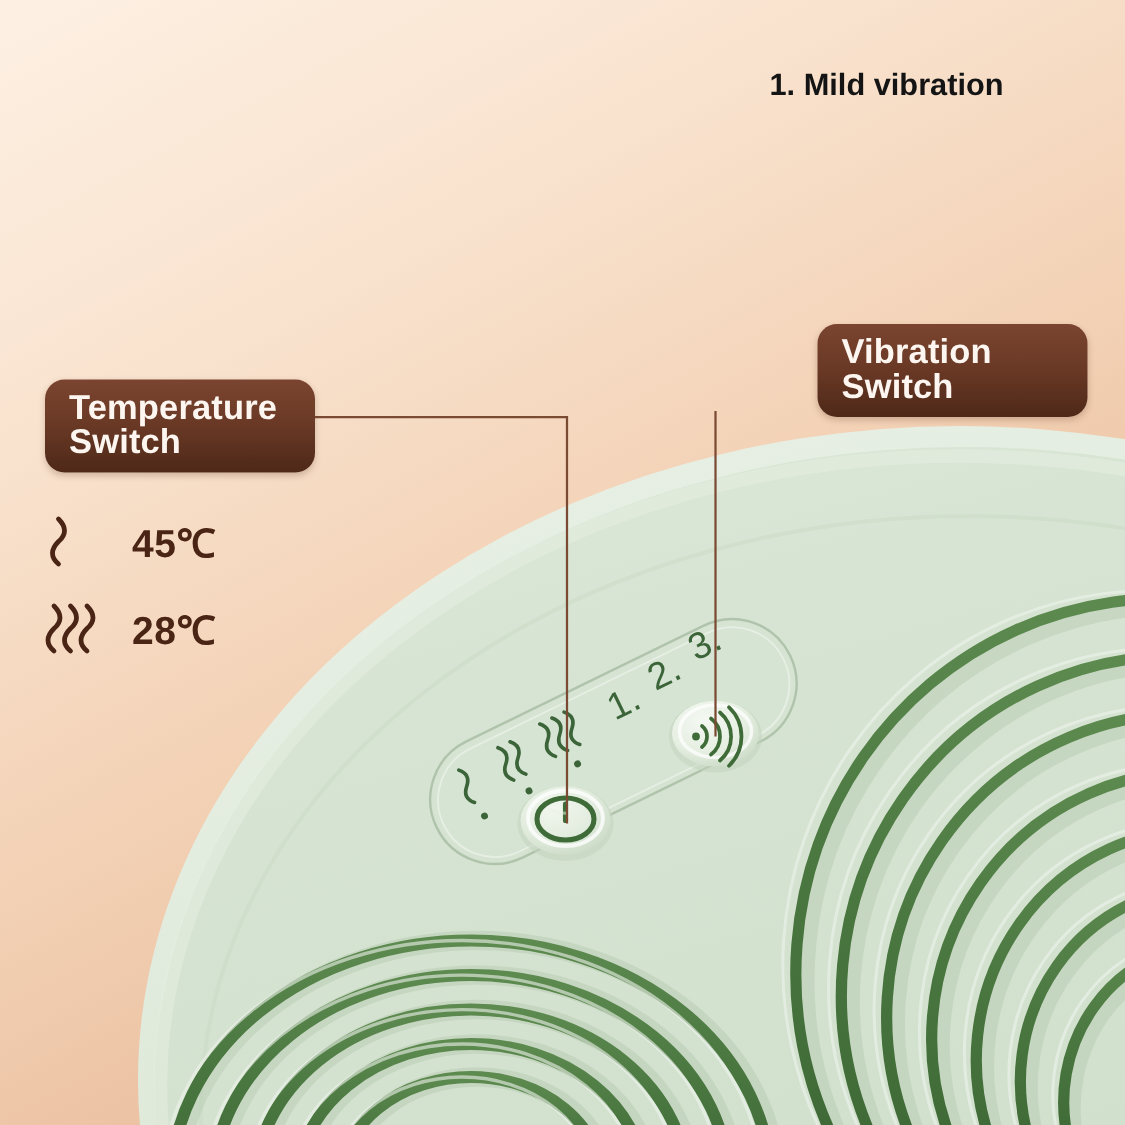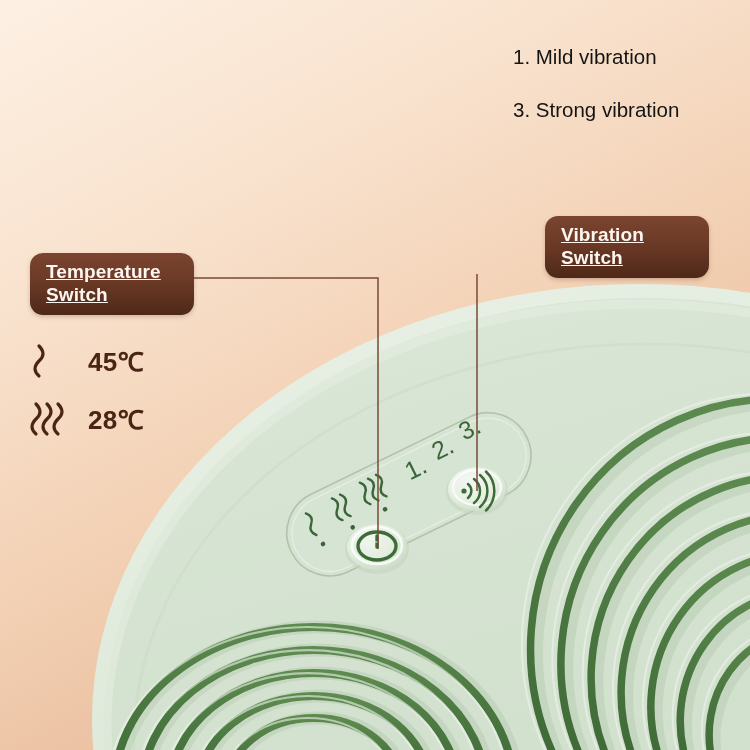--- a/index.html
+++ b/index.html
@@ -34,27 +34,26 @@
     width: 750px;
     height: 750px;
   }
 
   
   .callout-badge {
     position: absolute;
     background: linear-gradient(180deg, #7a4430 0%, #6b3a26 45%, #4e2818 100%);
     border-radius: 13px;
     color: #fdf6f0;
-    font-size: 19px;
+    font-size: 23px;
     line-height: 23px;
     font-weight: bold;
-    padding: 7px 8px 9px 16px;
+    padding: 7px 24px 9px 16px;
     box-shadow: 0 2px 4px rgba(90, 50, 30, 0.25);
     letter-spacing: 0.1px;
-    text-decoration: underline;
   }
   .callout-badge .line2 { display: block; }
 
   #badge-temperature {
     left: 30px;
     top: 253px;
     width: 140px;
   }
   #badge-vibration {
     left: 545px;
@@ -66,21 +65,21 @@
   #vibration-list {
     position: absolute;
     left: 513px;
     top: 45px;
     width: 235px;
   }
   .vib-item {
     color: #141414;
     font-size: 20.5px;
     line-height: 24px;
-    font-weight: normal;
+    font-weight: bold;
     margin-bottom: 29px;
     white-space: nowrap;
   }
 
   
   #temperature-list {
     position: absolute;
     left: 24px;
     top: 334px;
     width: 180px;
@@ -276,21 +275,20 @@
         <path d="M155 278 L378 278 L378 549"></path>
 
         <path d="M477 274 L477 491"></path>
       </g>
 
     </g>
   </svg>
 
   <div id="vibration-list">
     <div class="vib-item">1. Mild vibration</div>
-    <div class="vib-item">3. Strong vibration</div>
   </div>
 
   <div class="callout-badge" id="badge-temperature">
     <span>Temperature</span>
     <span class="line2">Switch</span>
   </div>
 
   <div class="callout-badge" id="badge-vibration">
     <span>Vibration</span>
     <span class="line2">Switch</span>

